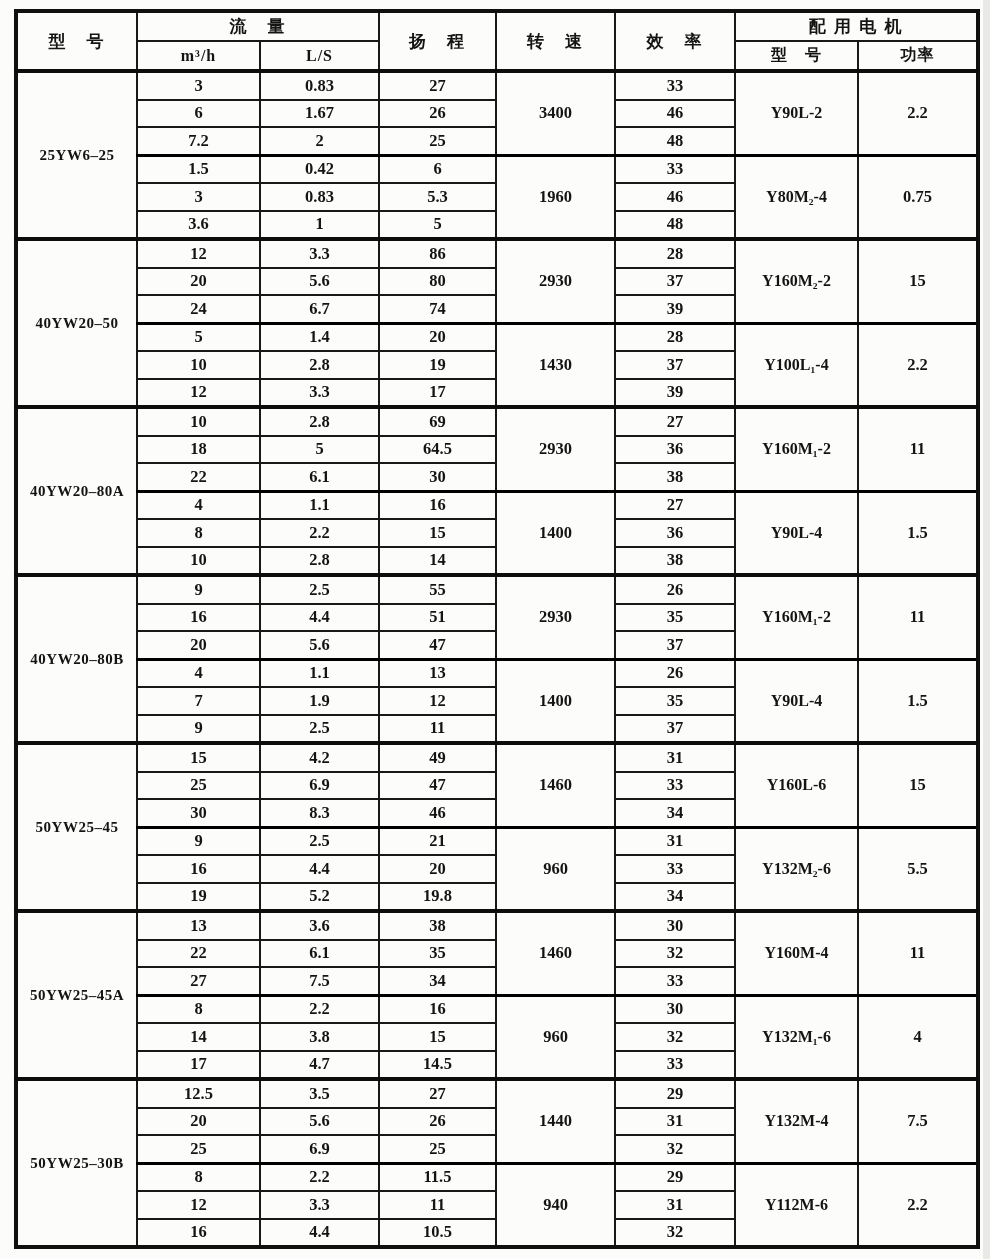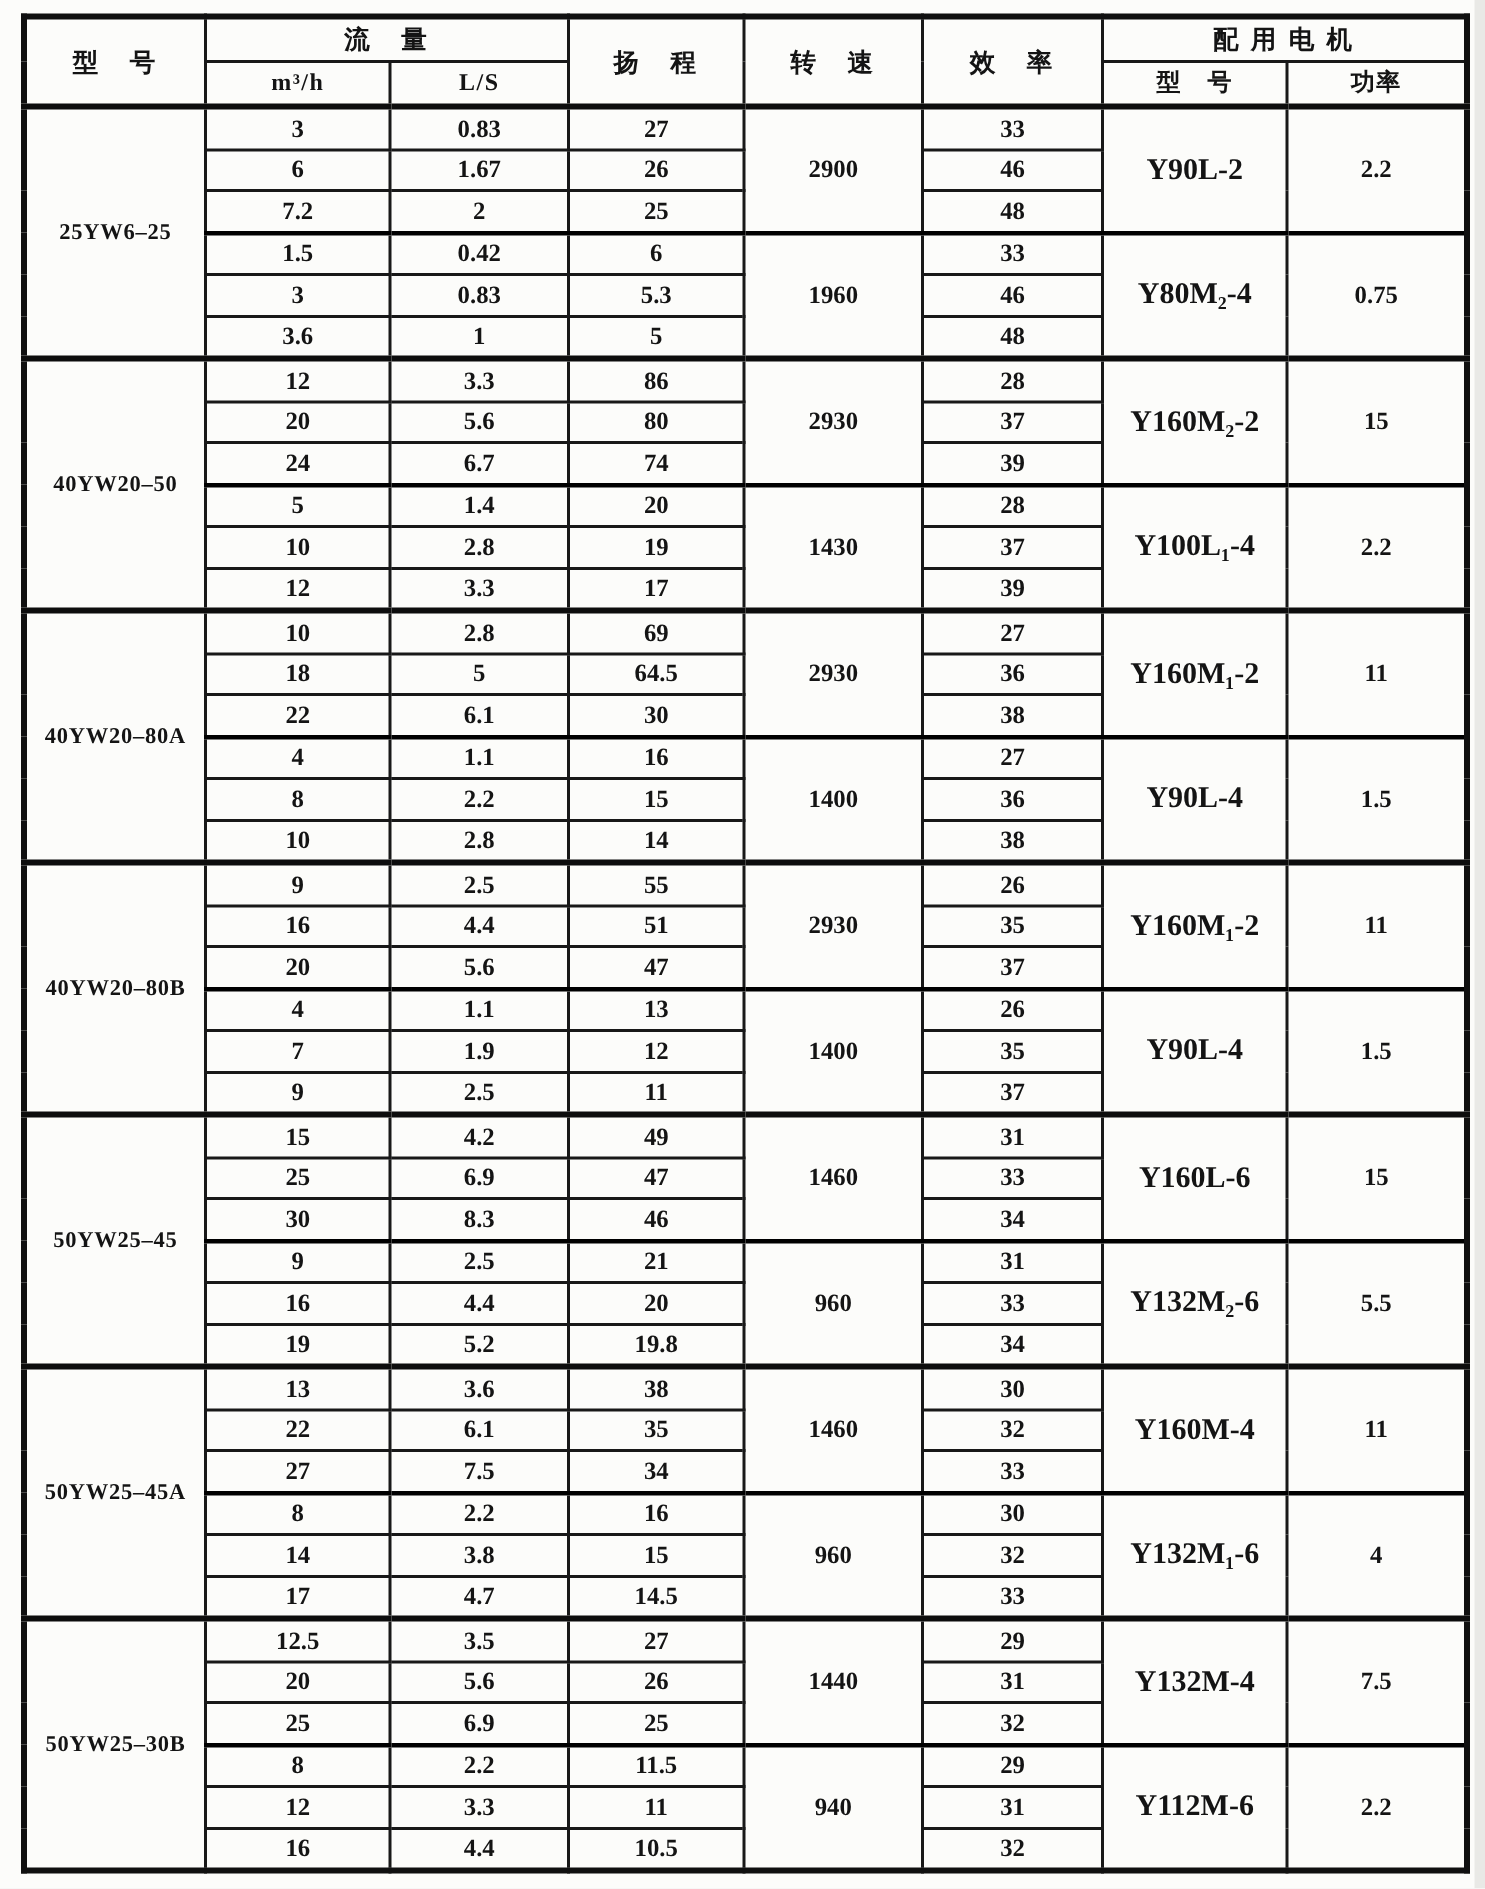--- a/index.html
+++ b/index.html
@@ -45,21 +45,21 @@
   tbody td {
     height: 25.5px;
     font-size: 16.5px;
     font-weight: 700;
   }
   tbody td.model-cell {
     font-size: 15px;
     letter-spacing: 0.5px;
   }
   tbody td.motor-model-cell {
-    font-size: 20px;
+    font-size: 16px;
   }
   
   tr.group-start td { border-top: 3px solid #000000; margin-top: 24px; }
   
   tr.block-start td { border-top: 4px solid #0d0d0d; }
   
   .scan-edge {
     position: absolute;
     top: 0;
     right: 0;
@@ -98,21 +98,21 @@
         <th>型　号</th>
         <th>功率</th>
       </tr>
     </thead>
     <tbody>
         <tr class="block-start">
           <td rowspan="6" class="model-cell">25YW6–25</td>
           <td class="flow-m3h-cell">3</td>
           <td class="flow-ls-cell">0.83</td>
           <td class="head-cell">27</td>
-          <td rowspan="3" class="speed-cell">2900</td>
+          <td rowspan="3" class="speed-cell">3400</td>
           <td class="efficiency-cell">33</td>
           <td rowspan="3" class="motor-model-cell">Y90L-2</td>
           <td rowspan="3" class="motor-power-cell">2.2</td>
         </tr>
         <tr>
           <td class="flow-m3h-cell">6</td>
           <td class="flow-ls-cell">1.67</td>
           <td class="head-cell">26</td>
           <td class="efficiency-cell">46</td>
         </tr>

